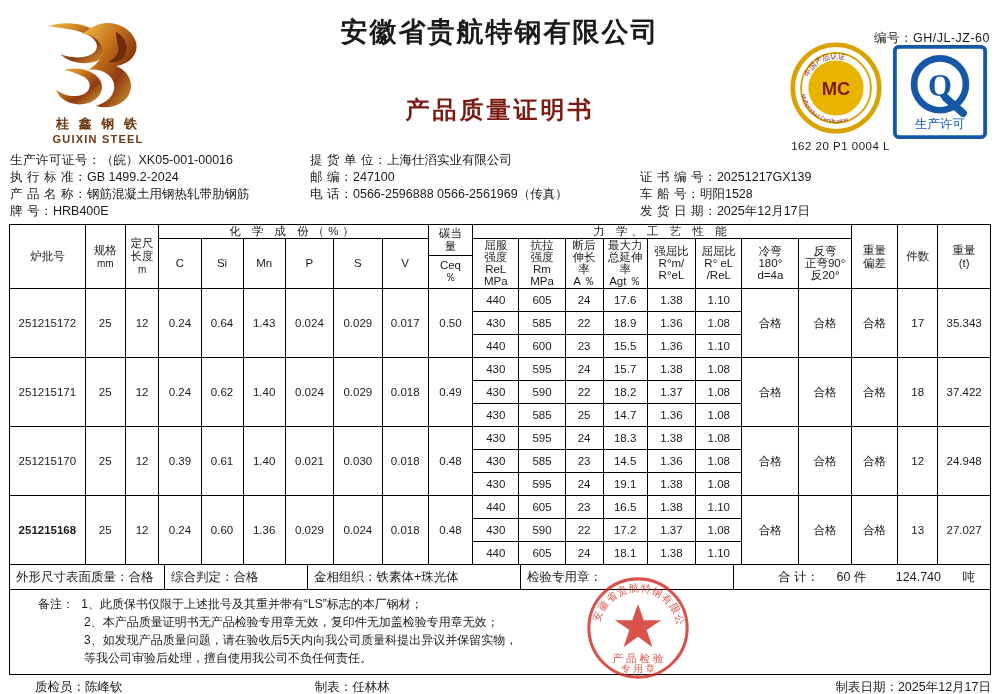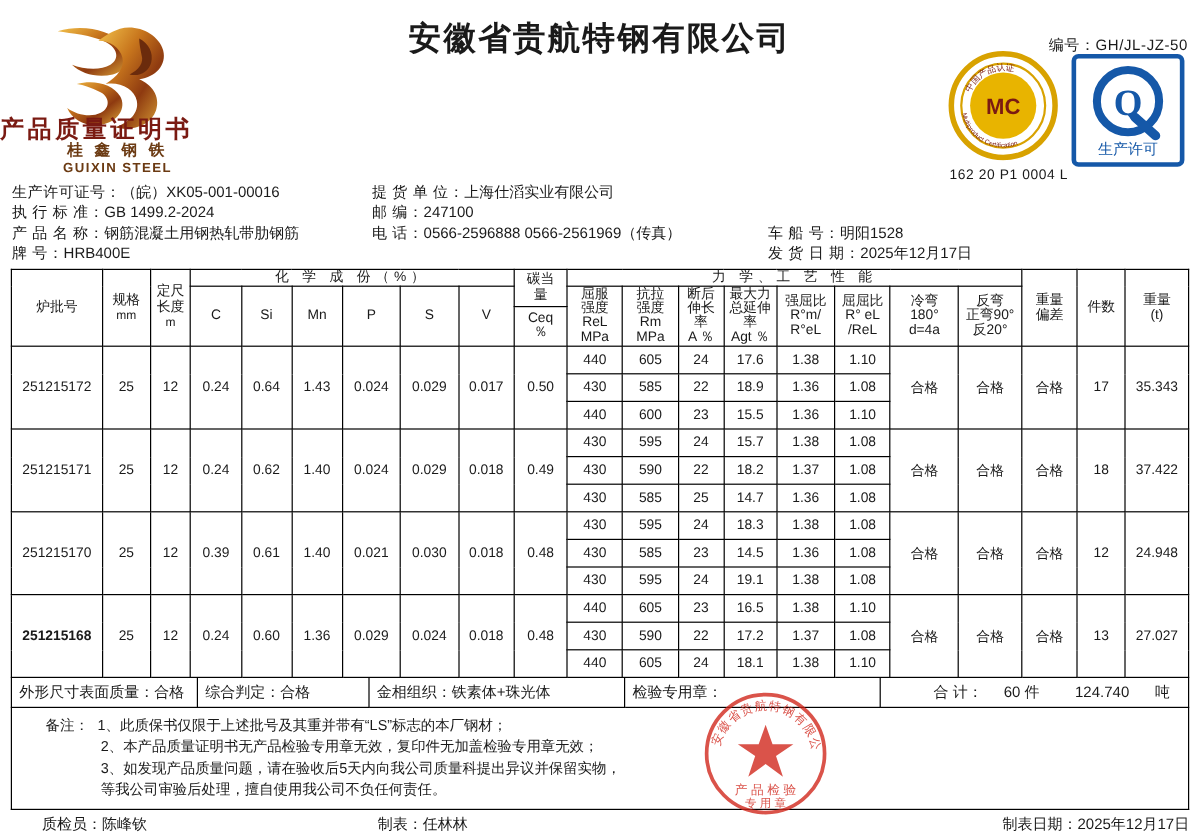--- a/index.html
+++ b/index.html
@@ -34,21 +34,22 @@
     text-align: center;
     font-size: 27px;
     font-weight: bold;
     letter-spacing: 2px;
   }
   .doc-title {
     position: absolute;
     left: 0;
     right: 0;
     top: 94px;
-    font-size: 20px;
+    text-align: center;
+    font-size: 24px;
     font-weight: bold;
     letter-spacing: 3px;
     color: #7a1a12;
   }
   .doc-no {
     position: absolute;
     right: 10px;
     top: 30px;
     font-size: 12.5px;
     letter-spacing: 0.5px;
@@ -217,21 +218,21 @@
         <path d="M62 6 C76 2 94 10 98 24 C101 36 92 46 78 48 C88 52 96 62 92 74 C88 86 72 92 58 88 C70 84 78 76 76 66 C74 56 62 50 50 52 C60 46 66 38 64 30 C62 22 54 16 44 16 C52 10 56 8 62 6 Z" fill="url(#gx)"></path>
         <path d="M26 52 C40 48 56 52 62 62 C68 72 60 84 46 86 C34 88 22 82 18 72 C26 78 38 80 46 76 C54 72 54 62 44 58 C38 55 32 53 26 52 Z" fill="url(#gx)"></path>
         <path d="M78 14 C86 18 90 26 88 34 C86 42 78 46 70 44 C78 40 82 34 80 28 C79 23 78 18 78 14 Z" fill="#6b2b0c"></path>
       </svg>
       <div class="logo-cn">桂 鑫 钢 铁</div>
       <div class="logo-en">GUIXIN  STEEL</div>
     </div>
 
     <div class="company-title">安徽省贵航特钢有限公司</div>
     <div class="doc-title">产品质量证明书</div>
-    <div class="doc-no">编号：GH/JL-JZ-50</div>
+    <div class="doc-no">编号：GH/JL-JZ-60</div>
 
     <svg class="seal-mc" viewBox="0 0 100 100">
       <circle cx="50" cy="50" r="47" fill="none" stroke="#d8a200" stroke-width="5"></circle>
       <circle cx="50" cy="50" r="38" fill="none" stroke="#d8a200" stroke-width="2"></circle>
       <circle cx="50" cy="50" r="30" fill="#e8b400"></circle>
       <text x="50" y="58" text-anchor="middle" font-size="20" font-weight="bold" fill="#7a1a12" font-family="Liberation Sans, sans-serif">MC</text>
       <path id="arcTop" d="M18 50 A32 32 0 0 1 82 50" fill="none"></path>
       <text font-size="8" fill="#7a1a12" font-family="Liberation Sans, sans-serif">
         <textPath href="#arcTop" startOffset="12%">中国产品认证</textPath>
       </text>
@@ -260,20 +261,23 @@
       <div class="info-col-c">
         <span class="lbl">提 货 单 位：</span><span>上海仕滔实业有限公司</span>
       </div>
     </div>
     <div class="info-row">
       <div class="info-col-a">
         <span class="lbl">执 行 标 准：</span><span>GB 1499.2-2024</span>
       </div>
       <div class="info-col-b">
         <span class="lbl">邮      编：</span><span>247100</span>
+      </div>
+      <div class="info-col-c">
+        <span class="lbl">证 书 编 号：</span><span>20251217GX139</span>
       </div>
     </div>
     <div class="info-row">
       <div class="info-col-a">
         <span class="lbl">产 品 名 称：</span><span>钢筋混凝土用钢热轧带肋钢筋</span>
       </div>
       <div class="info-col-b">
         <span class="lbl">电      话：</span><span>0566-2596888   0566-2561969（传真）</span>
       </div>
       <div class="info-col-c">

